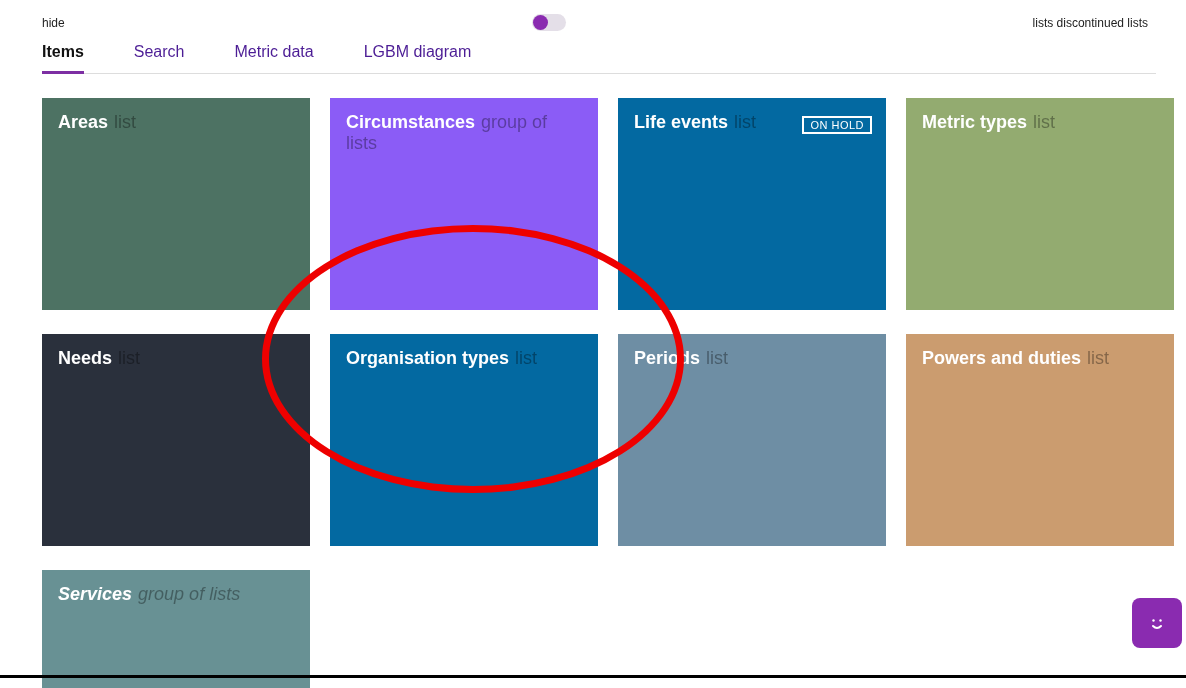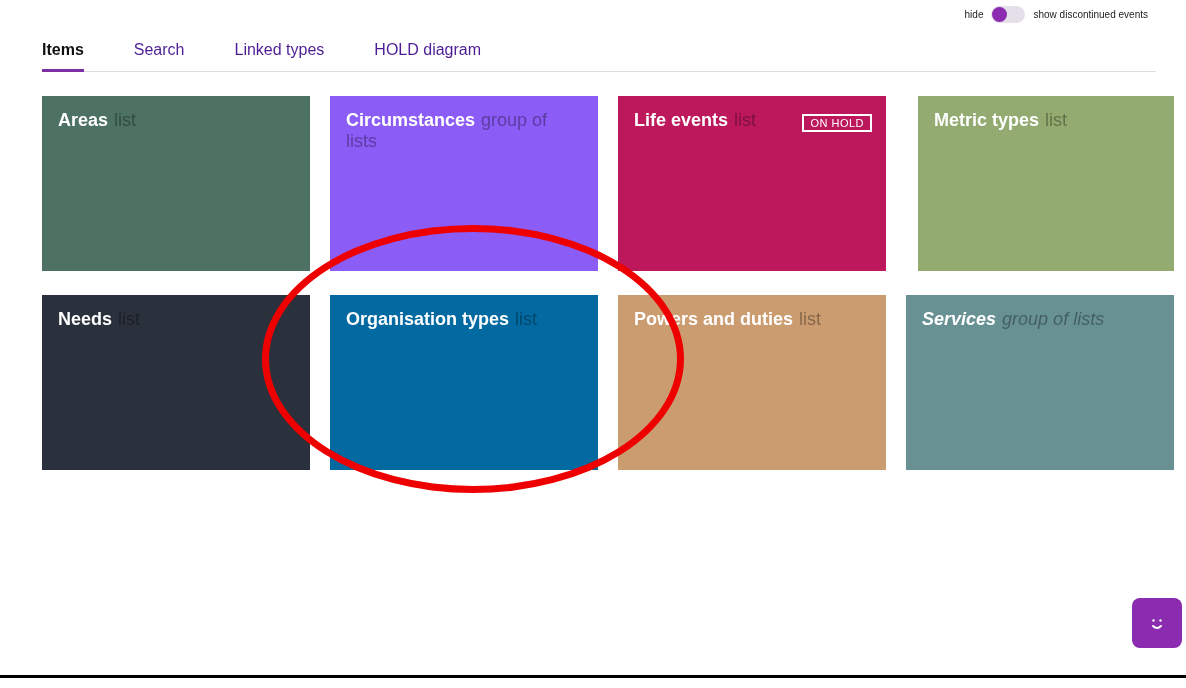--- a/index.html
+++ b/index.html
@@ -1,58 +1,59 @@
 <!DOCTYPE html>
 <html><head>
   <meta charset="utf-8">
   <style>
     * { margin: 0; padding: 0; box-sizing: border-box; }
     body { font-family: "Segoe UI", Arial, sans-serif; background: #fff; color: #222; width: 1186px; height: 688px; position: relative; overflow: hidden; }
     .page { padding: 0 30px 0 42px; position: relative; background: #fff; }
-    .toggle-row { display: flex; justify-content: flex-end; align-items: center; gap: 8px; padding: 6px 8px 6px 0; font-size: 10px; color: #222; }
+    .toggle-row { display: flex; justify-content: space-between; align-items: center; gap: 8px; padding: 14px 8px 6px 0; font-size: 12px; color: #222; }
     .toggle-switch { width: 34px; height: 17px; background: #e4dfe8; border-radius: 17px; position: relative; display: inline-block; cursor: pointer; }
     .toggle-knob { position: absolute; left: 1px; top: 1px; width: 15px; height: 15px; background: #8a2bb0; border-radius: 50%; }
-    .tabs { display: flex; gap: 50px; border-bottom: 1px solid #ddd; margin-top: 6px; }
+    .tabs { display: flex; gap: 50px; border-bottom: 1px solid #ddd; }
     .tab { padding: 6px 0 10px 0; font-size: 16px; color: #4c1d95; cursor: pointer; }
     .tab.active { font-weight: 700; color: #111; border-bottom: 3px solid #7d2fa3; margin-bottom: -1px; }
     .grid { display: grid; grid-template-columns: repeat(4, 268px); gap: 24px 20px; margin-top: 24px; }
-    .card { height: 175px; padding: 14px 16px; color: #fff; position: relative; cursor: pointer; }
+    .card { height: 212px; padding: 14px 16px; color: #fff; position: relative; cursor: pointer; }
     .card-title { font-size: 18px; font-weight: 700; display: inline; }
     .card-type { font-size: 18px; font-weight: 400; color: rgba(0,0,0,0.35); display: inline; margin-left: 6px; }
     .card-badge { position: absolute; top: 18px; right: 14px; border: 2px solid #fff; padding: 1px 6px; font-size: 11px; font-weight: 400; letter-spacing: 0.5px; }
     .circle-annot { position: absolute; border: 7px solid #ee0000; border-radius: 50%; pointer-events: none; }
     .help-fab { position: absolute; right: 4px; bottom: 40px; width: 50px; height: 50px; background: #8a2bb0; border-radius: 8px; color: #fff; display: flex; align-items: center; justify-content: center; font-size: 26px; cursor: pointer; }
     .bottom-border { position: absolute; left: 0; right: 0; bottom: 10px; height: 3px; background: #000; }
   </style>
 </head>
 <body>
 
 <div class="page">
   <div class="toggle-row">
     <span>hide</span>
     <span class="toggle-switch">
         <span class="toggle-knob"></span>
       </span>
-    <span>show discontinued events</span>
+    <span>lists discontinued lists</span>
   </div>
 
   <div class="tabs" id="tabs">
       <div class="tab active">Items</div>
       <div class="tab">Search</div>
-      <div class="tab">Linked types</div>
-      <div class="tab">HOLD diagram</div>
+      <div class="tab">Metric data</div>
+      <div class="tab">LGBM diagram</div>
     </div>
 
   <div class="grid" id="grid">
       <div class="card" style="background: rgb(77, 114, 99);"><span class="card-title">Areas</span><span class="card-type">list</span></div>
       <div class="card" style="background: #8b5cf6;"><span class="card-title">Circumstances</span><span class="card-type">group of lists</span></div>
-      <div class="card" style="background: #be185d;"><span class="card-title">Life events</span><span class="card-type">list</span><span class="card-badge">ON HOLD</span></div>
-      <div class="card" style="background: rgb(147, 171, 112); margin-left: 12px;"><span class="card-title">Metric types</span><span class="card-type">list</span></div>
+      <div class="card" style="background: #0369a1;"><span class="card-title">Life events</span><span class="card-type">list</span><span class="card-badge">ON HOLD</span></div>
+      <div class="card" style="background: rgb(147, 171, 112);"><span class="card-title">Metric types</span><span class="card-type">list</span></div>
       <div class="card" style="background: rgb(42, 48, 60);"><span class="card-title">Needs</span><span class="card-type">list</span></div>
       <div class="card" style="background: #0369a1;"><span class="card-title">Organisation types</span><span class="card-type">list</span></div>
+      <div class="card" style="background: rgb(110, 142, 164);"><span class="card-title">Periods</span><span class="card-type">list</span></div>
       <div class="card" style="background: rgb(203, 156, 111); padding-left: 16px;"><span class="card-title">Powers and duties</span><span class="card-type">list</span></div>
       <div class="card" style="background: rgb(104, 145, 148); font-style: italic;"><span class="card-title">Services</span><span class="card-type">group of lists</span></div>
     </div>
 </div>
 
 <div class="circle-annot" style="left:262px; top:225px; width:422px; height:268px;"></div>
 
 <div class="help-fab">
   <svg width="24" height="24" viewBox="0 0 24 24" fill="none" stroke="#fff" stroke-width="2">
     <circle cx="8.5" cy="9.5" r="1.2" fill="#fff" stroke="none"></circle>

